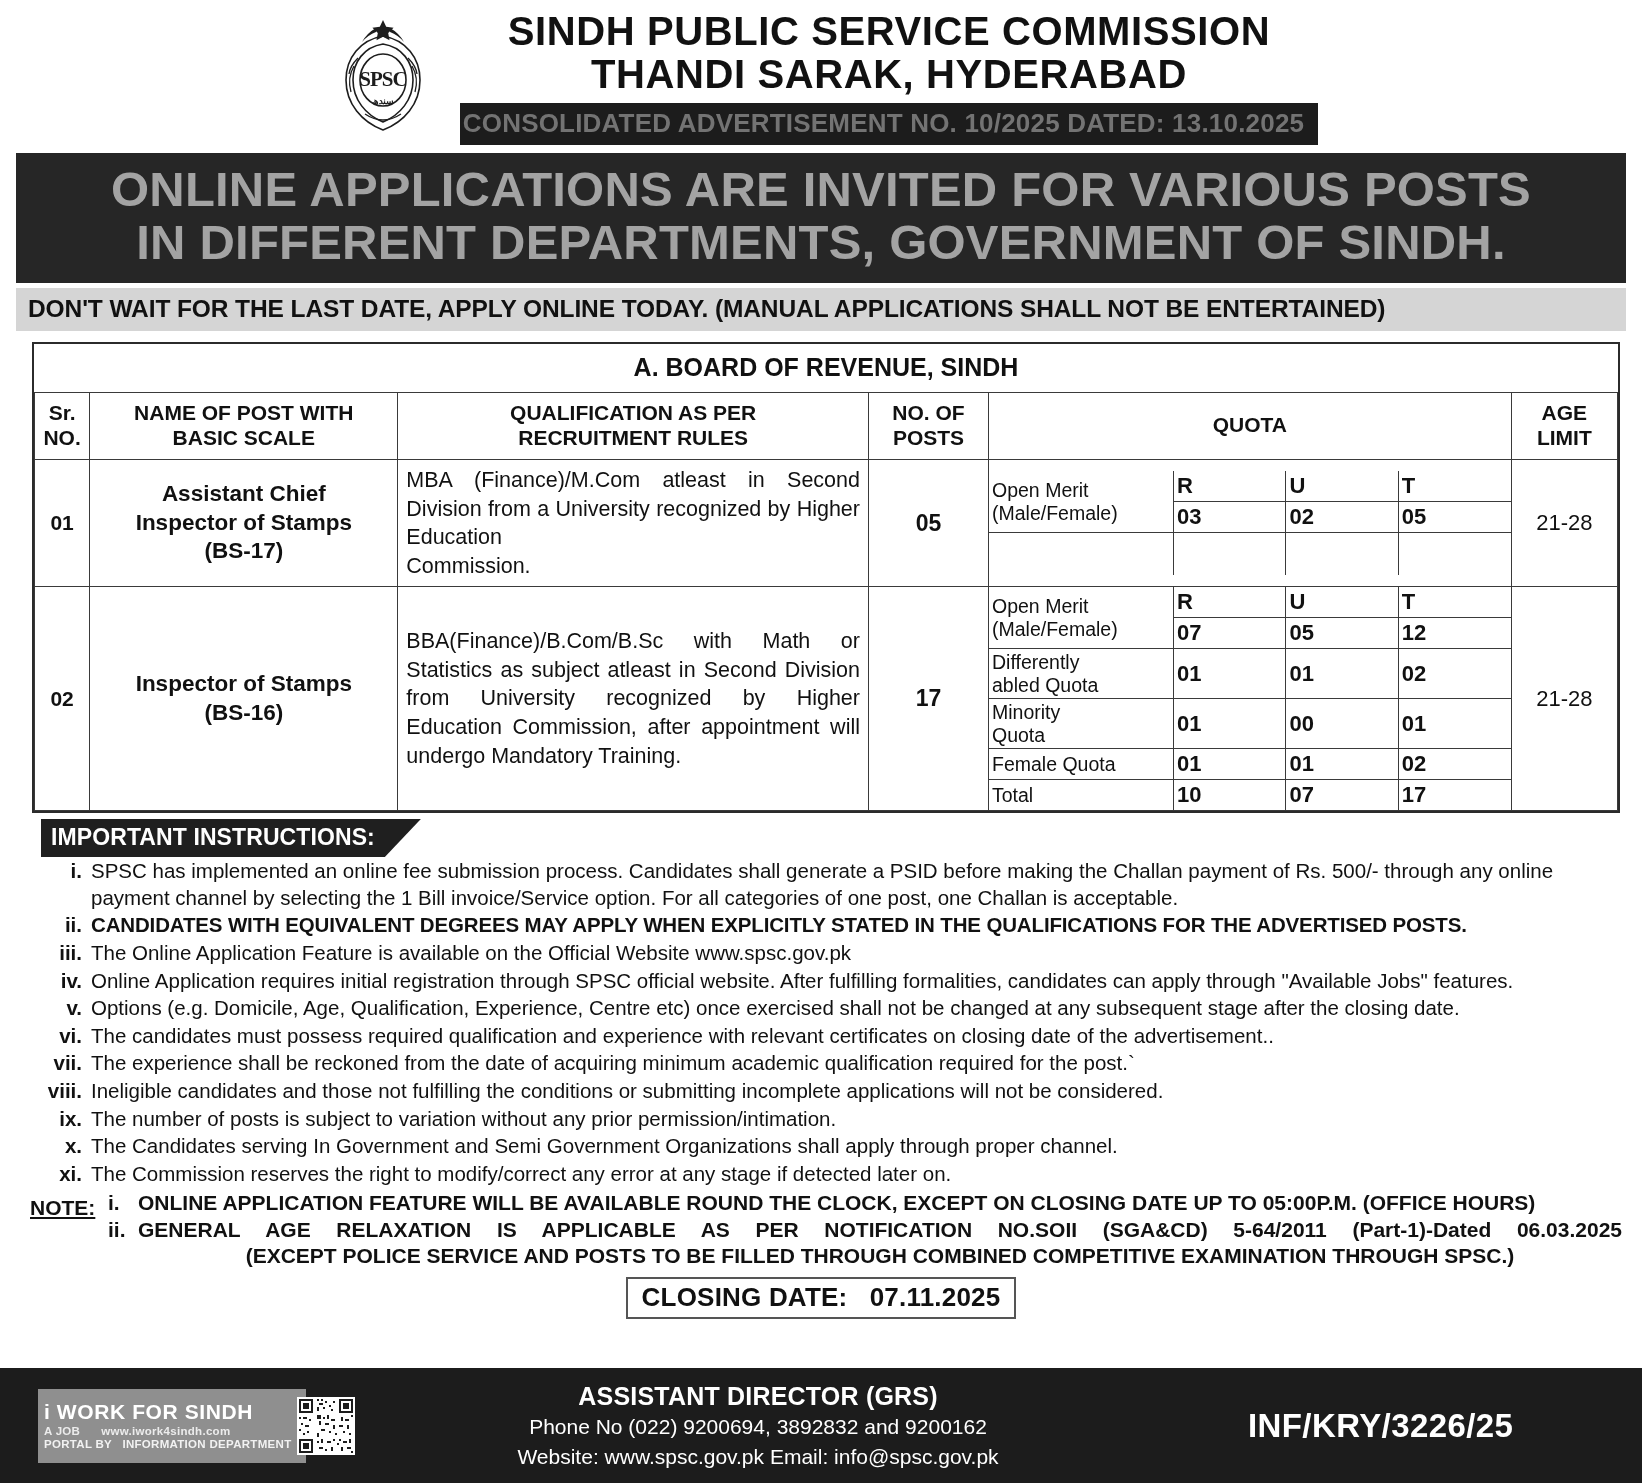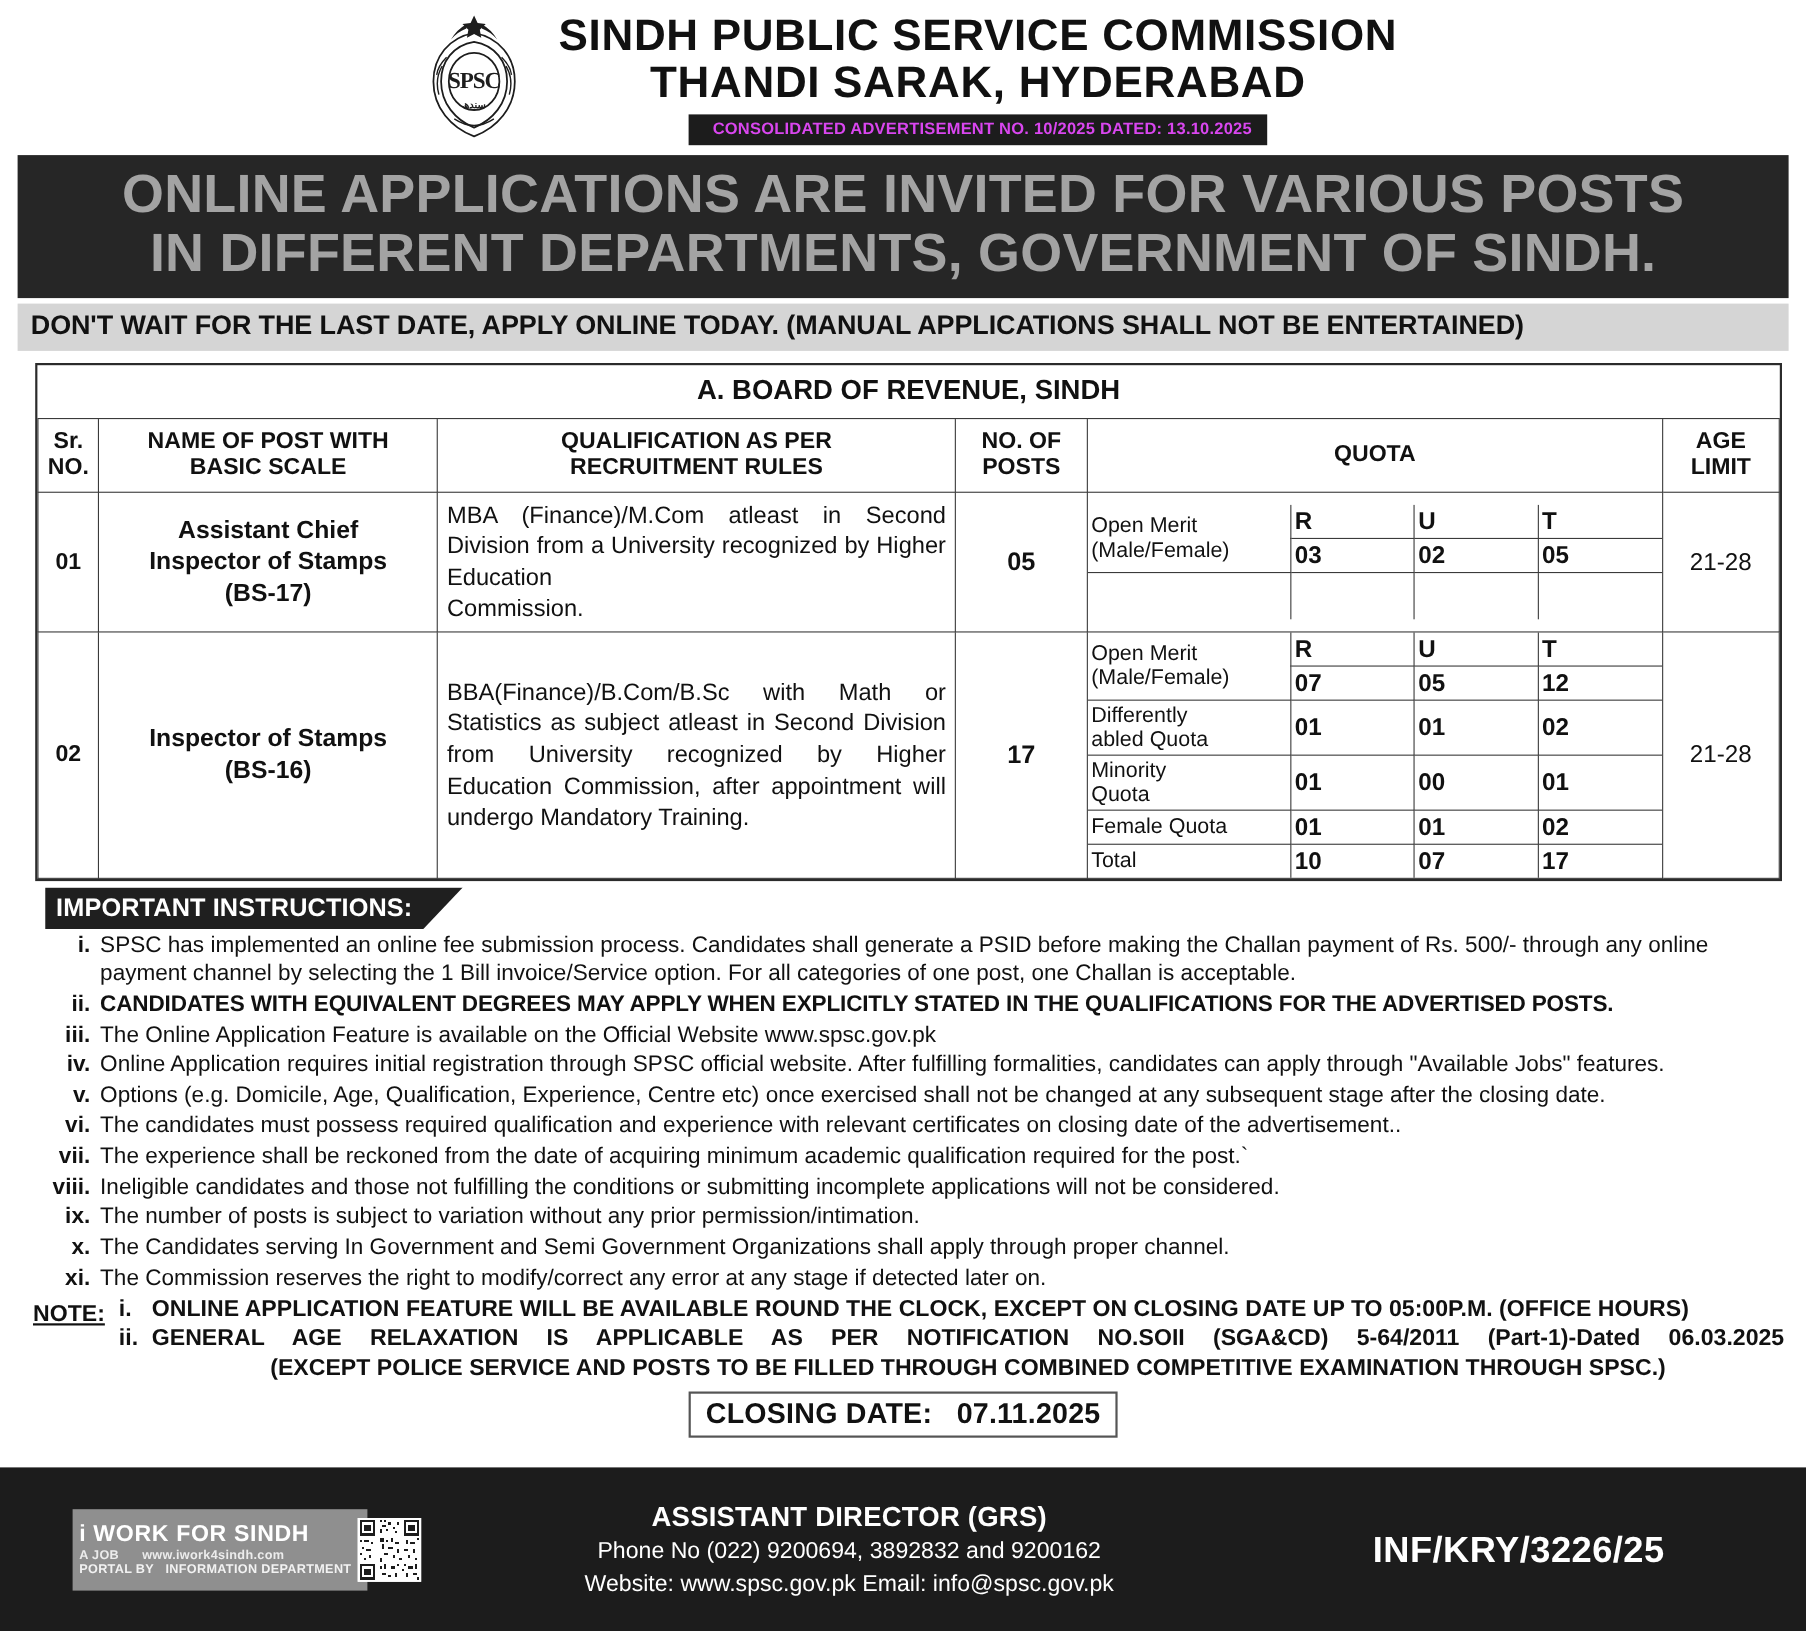--- a/index.html
+++ b/index.html
@@ -45,24 +45,24 @@
   .org-line1, .org-line2 {
     font-weight: bold;
     font-size: 40px;
     letter-spacing: 0.6px;
     line-height: 1.08;
     white-space: nowrap;
     font-family: "Liberation Sans", sans-serif;
   }
   .adv-bar {
     background: #1c1c1c;
-    color: #d946ef;
-    font-weight: bold;
-    font-size: 15px;
-    padding: 5px 14px 6px 22px;
+    color: #737373;
+    font-weight: bold;
+    font-size: 26px;
+    padding: 5px 14px 6px 3px;
     margin-top: 7px;
     letter-spacing: 0.2px;
     white-space: nowrap;
     display: inline-block;
   }
 
   
   .headline {
     background: #262626;
     color: #a3a3a3;
@@ -272,26 +272,25 @@
     padding: 3px 14px 4px 14px;
     font-weight: bold;
     font-size: 26px;
     letter-spacing: 0.2px;
   }
 
   
   .footer {
     position: absolute;
     left: 0; right: 0; bottom: 0;
-    height: 149px;
+    height: 115px;
     background: #1c1c1c;
     color: #fff;
     display: flex;
     align-items: center;
-    padding-left: 28px;
   }
   .footer-left {
     flex: 0 0 330px;
     padding-left: 38px;
     display: flex;
     align-items: center;
   }
   .iwork-badge {
     background: #8f8f8f;
     width: 268px;

